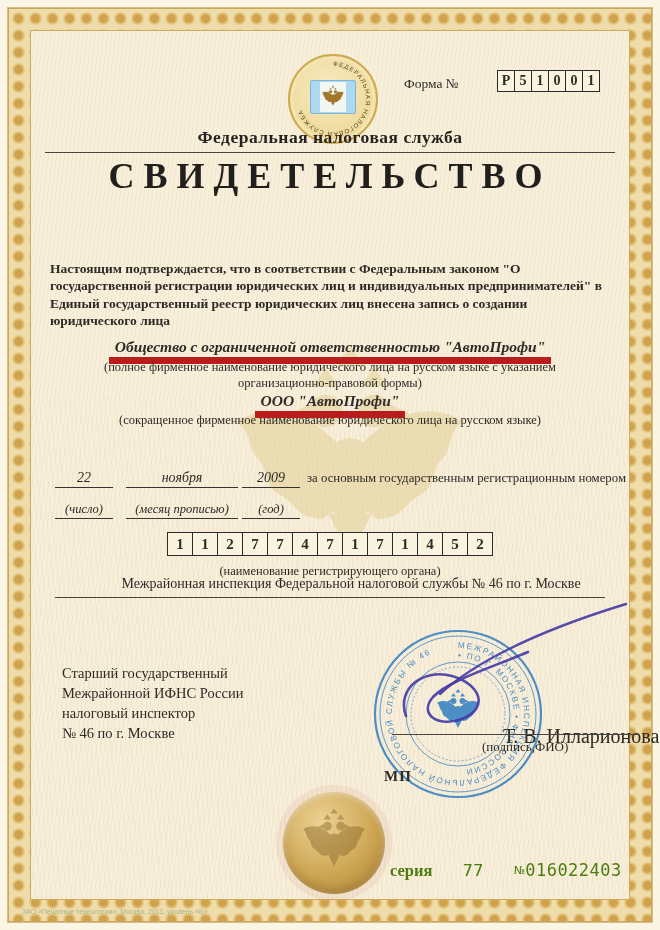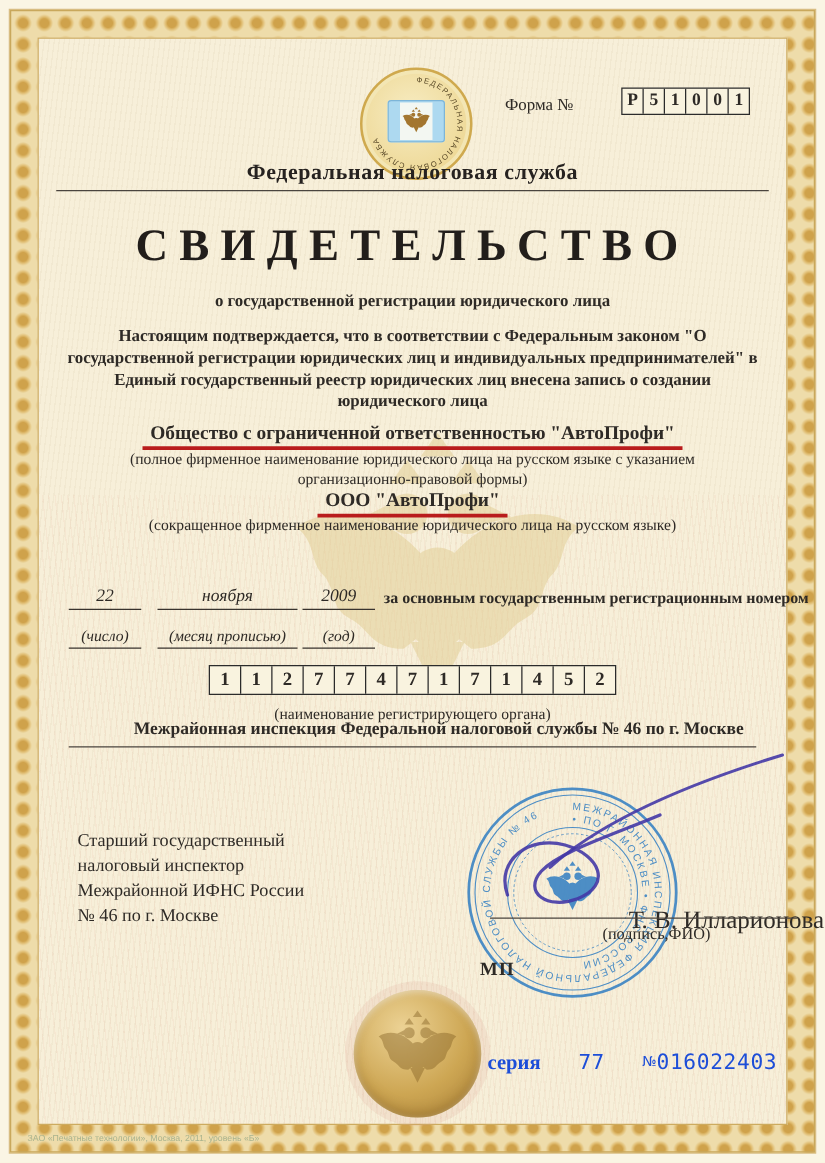--- a/index.html
+++ b/index.html
@@ -29,54 +29,54 @@
   .emblem .shield svg{position:absolute;left:10px;top:2px;width:26px;height:30px;}
   .form-label{left:404px;top:76px;font-size:13.5px;}
   .cellgrid{display:flex;border:1.8px solid #2b2b2b;background:#f9f3df;}
   .cellgrid .cell{width:16px;height:20px;border-left:1px solid #2b2b2b;
     font-weight:bold;font-size:14px;text-align:center;line-height:20px;}
   .cellgrid .cell:first-child{border-left:none;}
   .formbox{left:497px;top:70px;}
   .agency{top:127px;font-weight:bold;font-size:17.5px;letter-spacing:.5px;color:#262220;}
   .rule{height:1px;background:#4a443e;}
   .agency-rule{left:45px;right:45px;top:152px;}
-  .title{top:155px;font-weight:bold;font-size:36px;letter-spacing:9px;color:#221e1b;margin-top:20px;}
+  .title{top:155px;font-weight:bold;font-size:36px;letter-spacing:9px;color:#221e1b;}
   .subtitle{top:233px;font-weight:bold;font-size:13.5px;}
-  .body-par{left:50px;top:260px;width:560px;text-align:center;font-weight:bold;
+  .body-par{left:50px;top:260px;width:560px;text-align:left;font-weight:bold;
     font-size:13.5px;line-height:1.28;}
-  .uline{display:inline-block;border-bottom:3px solid #b91c1c;padding:0 6px 1px;}
+  .uline{display:inline-block;border-bottom:7px solid #b91c1c;padding:0 6px 1px;font-style:italic;}
   .full-name{top:338px;font-weight:bold;font-size:15.5px;}
   .full-name-caption{left:70px;top:359px;width:520px;text-align:center;font-size:12.5px;line-height:1.3;}
   .short-name{top:392px;font-weight:bold;font-size:15.5px;}
   .short-name-caption{top:413px;font-size:12.5px;}
   .field{position:absolute;text-align:center;font-style:italic;}
   .field .value{font-size:14px;border-bottom:1.5px solid #38332e;padding:0 4px 1px;}
   .field .caption{font-size:12.5px;border-bottom:1.5px solid #38332e;padding:0 2px 1px;margin-top:14px;}
   .f-day{left:55px;top:470px;width:58px;}
   .f-month{left:126px;top:470px;width:112px;}
   .f-year{left:242px;top:470px;width:58px;}
-  .ogrn-intro{left:307px;top:471px;font-weight:bold;font-size:12.8px;white-space:nowrap;text-align:center;}
+  .ogrn-intro{left:307px;top:471px;font-weight:normal;font-size:12.8px;white-space:nowrap;text-align:center;}
   .ogrnbox{left:167px;top:532px;}
   .ogrnbox .cell{width:24px;height:22px;font-size:15px;line-height:22px;}
-  .authority{top:576px;font-weight:bold;font-size:14px;margin-left:42px;}
+  .authority{top:576px;font-weight:normal;font-size:14px;margin-left:42px;}
   .authority-rule{left:55px;right:55px;top:597px;}
   .authority-caption{top:564px;font-size:12.5px;}
   .signer-block{left:62px;top:663px;font-size:14.5px;line-height:1.38;}
   .stamp{left:372px;top:628px;width:172px;height:172px;opacity:.92;}
   .signature{left:378px;top:598px;width:260px;height:160px;}
   .signer-name{left:503px;top:679px;font-size:20px;margin-top:46px;}
   .sign-line{left:392px;top:734px;width:246px;}
   .sign-caption{left:482px;top:739px;font-size:13px;}
   .mp{left:384px;top:768px;font-weight:bold;font-size:15px;letter-spacing:1px;}
   .gold-seal{left:283px;top:792px;width:102px;height:102px;border-radius:50%;
     background:radial-gradient(circle at 38% 30%, #ecd294, #cda653 55%, #a87f35);
     box-shadow:0 0 0 7px rgba(214,145,135,.15), inset 0 2px 6px rgba(255,255,255,.5),
                inset 0 -4px 9px rgba(115,78,20,.38);}
   .gold-seal svg{position:absolute;left:14px;top:10px;width:74px;height:78px;opacity:.4;}
-  .series-row{left:390px;top:840px;font-size:16.5px;color:#1d4ed8;}
+  .series-row{left:390px;top:860px;font-size:16.5px;color:#4d7c0f;}
   .series-row .lab{font-weight:bold;}
   .series-row .reg{margin-left:26px;font-family:"DejaVu Sans","Liberation Sans",sans-serif;}
   .series-row .nosign{margin-left:26px;font-size:11px;vertical-align:2px;
     font-family:"DejaVu Sans",sans-serif;}
   .series-row .num{font-family:"DejaVu Sans Mono","Liberation Mono",monospace;
     font-size:17px;letter-spacing:.5px;}
   .imprint{left:22px;top:908px;font-size:7px;color:#a9b38e;
     font-family:"Liberation Sans",sans-serif;}
   .stamp text{fill:#3f86c4;font-family:"Liberation Sans",sans-serif;font-size:8.2px;letter-spacing:1.6px;}
   .emblem-ring-text{fill:#5a4a28;font-family:"Liberation Sans",sans-serif;font-size:6.2px;letter-spacing:1.1px;}
@@ -131,21 +131,20 @@
     <div class="cell">5</div>
     <div class="cell">1</div>
     <div class="cell">0</div>
     <div class="cell">0</div>
     <div class="cell">1</div>
   </div>
 
   <div class="abs ctr agency">Федеральная налоговая служба</div>
   <div class="abs rule agency-rule"></div>
   <div class="abs ctr title">СВИДЕТЕЛЬСТВО</div>
-  <div class="abs ctr subtitle">о государственной регистрации юридического лица</div>
 
   <div class="abs body-par">Настоящим подтверждается, что в соответствии с Федеральным законом "О государственной регистрации юридических лиц и индивидуальных предпринимателей" в Единый государственный реестр юридических лиц внесена запись о создании юридического лица</div>
 
   <div class="abs ctr full-name"><span class="uline">Общество с ограниченной ответственностью "АвтоПрофи"</span></div>
   <div class="abs full-name-caption">(полное фирменное наименование юридического лица на русском языке с указанием организационно-правовой формы)</div>
   <div class="abs ctr short-name"><span class="uline">ООО "АвтоПрофи"</span></div>
   <div class="abs ctr short-name-caption">(сокращенное фирменное наименование юридического лица  на русском языке)</div>
 
   <div class="field f-day">
     <div class="value">22</div>
@@ -176,22 +175,22 @@
     <div class="cell">5</div>
     <div class="cell">2</div>
   </div>
 
   <div class="abs ctr authority">Межрайонная инспекция Федеральной налоговой службы № 46 по г. Москве</div>
   <div class="abs rule authority-rule"></div>
   <div class="abs ctr authority-caption">(наименование регистрирующего органа)</div>
 
   <div class="abs signer-block">
     <div>Старший государственный</div>
+    <div>Межрайонной ИФНС России</div>
     <div>налоговый инспектор</div>
-    <div>Межрайонной ИФНС России</div>
     <div>№ 46 по г. Москве</div>
   </div>
 
   <svg class="abs stamp" viewBox="0 0 172 172">
     <circle cx="86" cy="86" r="83" fill="none" stroke="#3f86c4" stroke-width="2.2"></circle>
     <circle cx="86" cy="86" r="78" fill="none" stroke="#3f86c4" stroke-width="0.9"></circle>
     <circle cx="86" cy="86" r="52" fill="none" stroke="#3f86c4" stroke-width="0.9"></circle>
     <circle cx="86" cy="86" r="47" fill="none" stroke="#3f86c4" stroke-width="0.7" stroke-dasharray="2 2"></circle>
     <defs>
       <path id="stampOuter" d="M86 20 a66 66 0 1 1 -0.1 0"></path>

